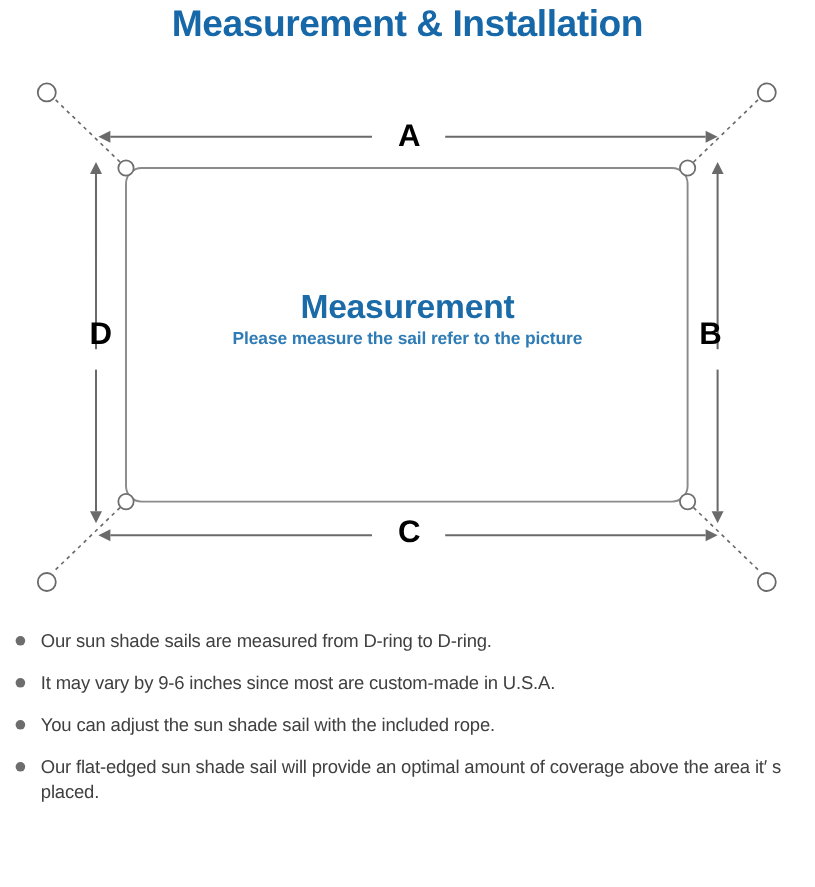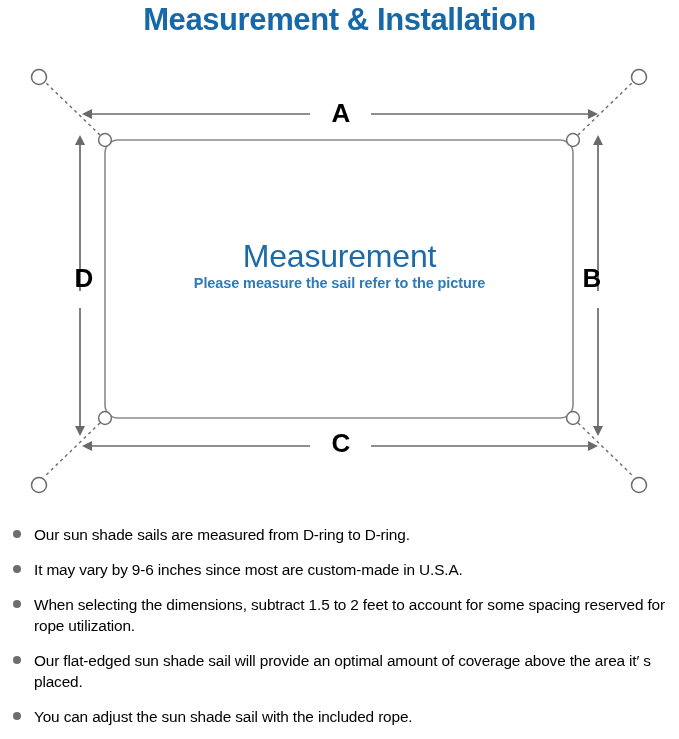--- a/index.html
+++ b/index.html
@@ -50,22 +50,22 @@
   
   .center-block {
     position: absolute;
     left: 0;
     top: 240px;
     width: 679px;
     text-align: center;
     pointer-events: none;
   }
   .center-title {
-    font-size: 32px;
-    font-weight: normal;
+    font-size: 28px;
+    font-weight: bold;
     color: #1a6ba8;
     line-height: 32px;
     letter-spacing: -0.2px;
   }
   .center-sub {
     font-size: 14.5px;
     font-weight: bold;
     color: #2e7bb5;
     line-height: 22px;
     letter-spacing: -0.1px;
@@ -91,21 +91,21 @@
     left: 0;
     top: 524px;
     width: 679px;
   }
   .note-item {
     position: relative;
     padding-left: 28px;
     margin: 0 10px 14px 6px;
     font-size: 15.4px;
     line-height: 21px;
-    color: #000000;
+    color: #404040;
     letter-spacing: -0.15px;
   }
   .note-item:last-child { margin-bottom: 0; }
   .note-bullet {
     position: absolute;
     left: 7px;
     top: 6px;
     width: 8px;
     height: 8px;
     border-radius: 50%;
@@ -209,25 +209,21 @@
     <div class="note-item">
       <span class="note-bullet"></span>
       <span>Our sun shade sails are measured from D-ring to D-ring.</span>
     </div>
     <div class="note-item">
       <span class="note-bullet"></span>
       <span>It may vary by 9-6 inches since most are custom-made in U.S.A.</span>
     </div>
     <div class="note-item">
       <span class="note-bullet"></span>
-      <span>When selecting the dimensions, subtract 1.5 to 2 feet to account for some spacing reserved for rope utilization.</span>
+      <span>You can adjust the sun shade sail with the included rope.</span>
     </div>
     <div class="note-item">
       <span class="note-bullet"></span>
       <span>Our flat-edged sun shade sail will provide an optimal amount of coverage above the area it′ s placed.</span>
     </div>
-    <div class="note-item">
-      <span class="note-bullet"></span>
-      <span>You can adjust the sun shade sail with the included rope.</span>
-    </div>
   </div>
 
 </div>
 
 </body></html>

